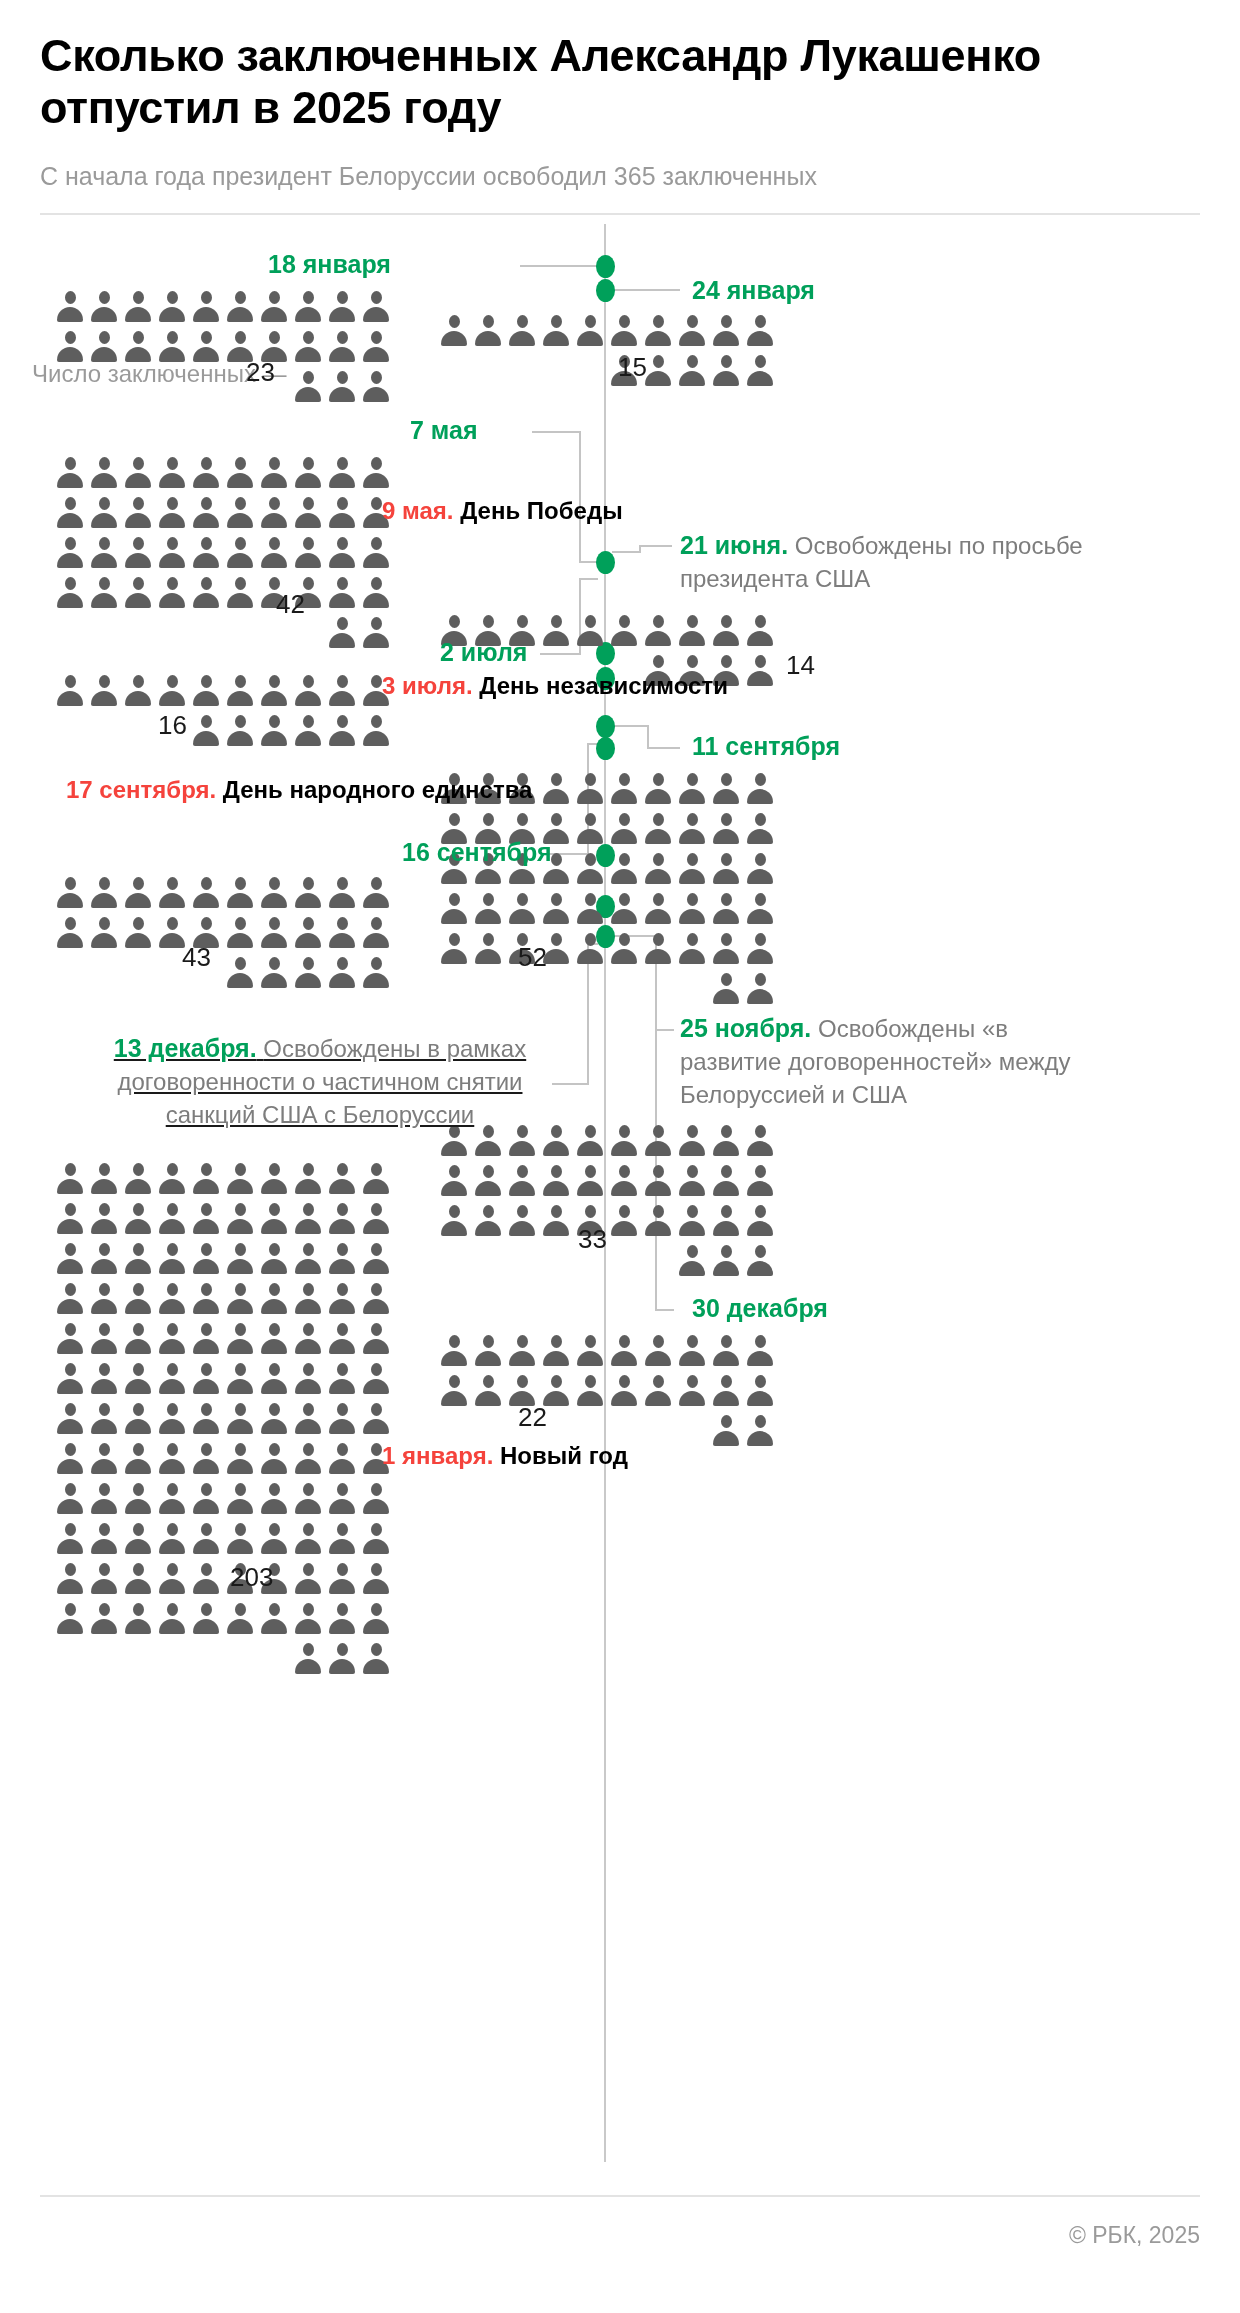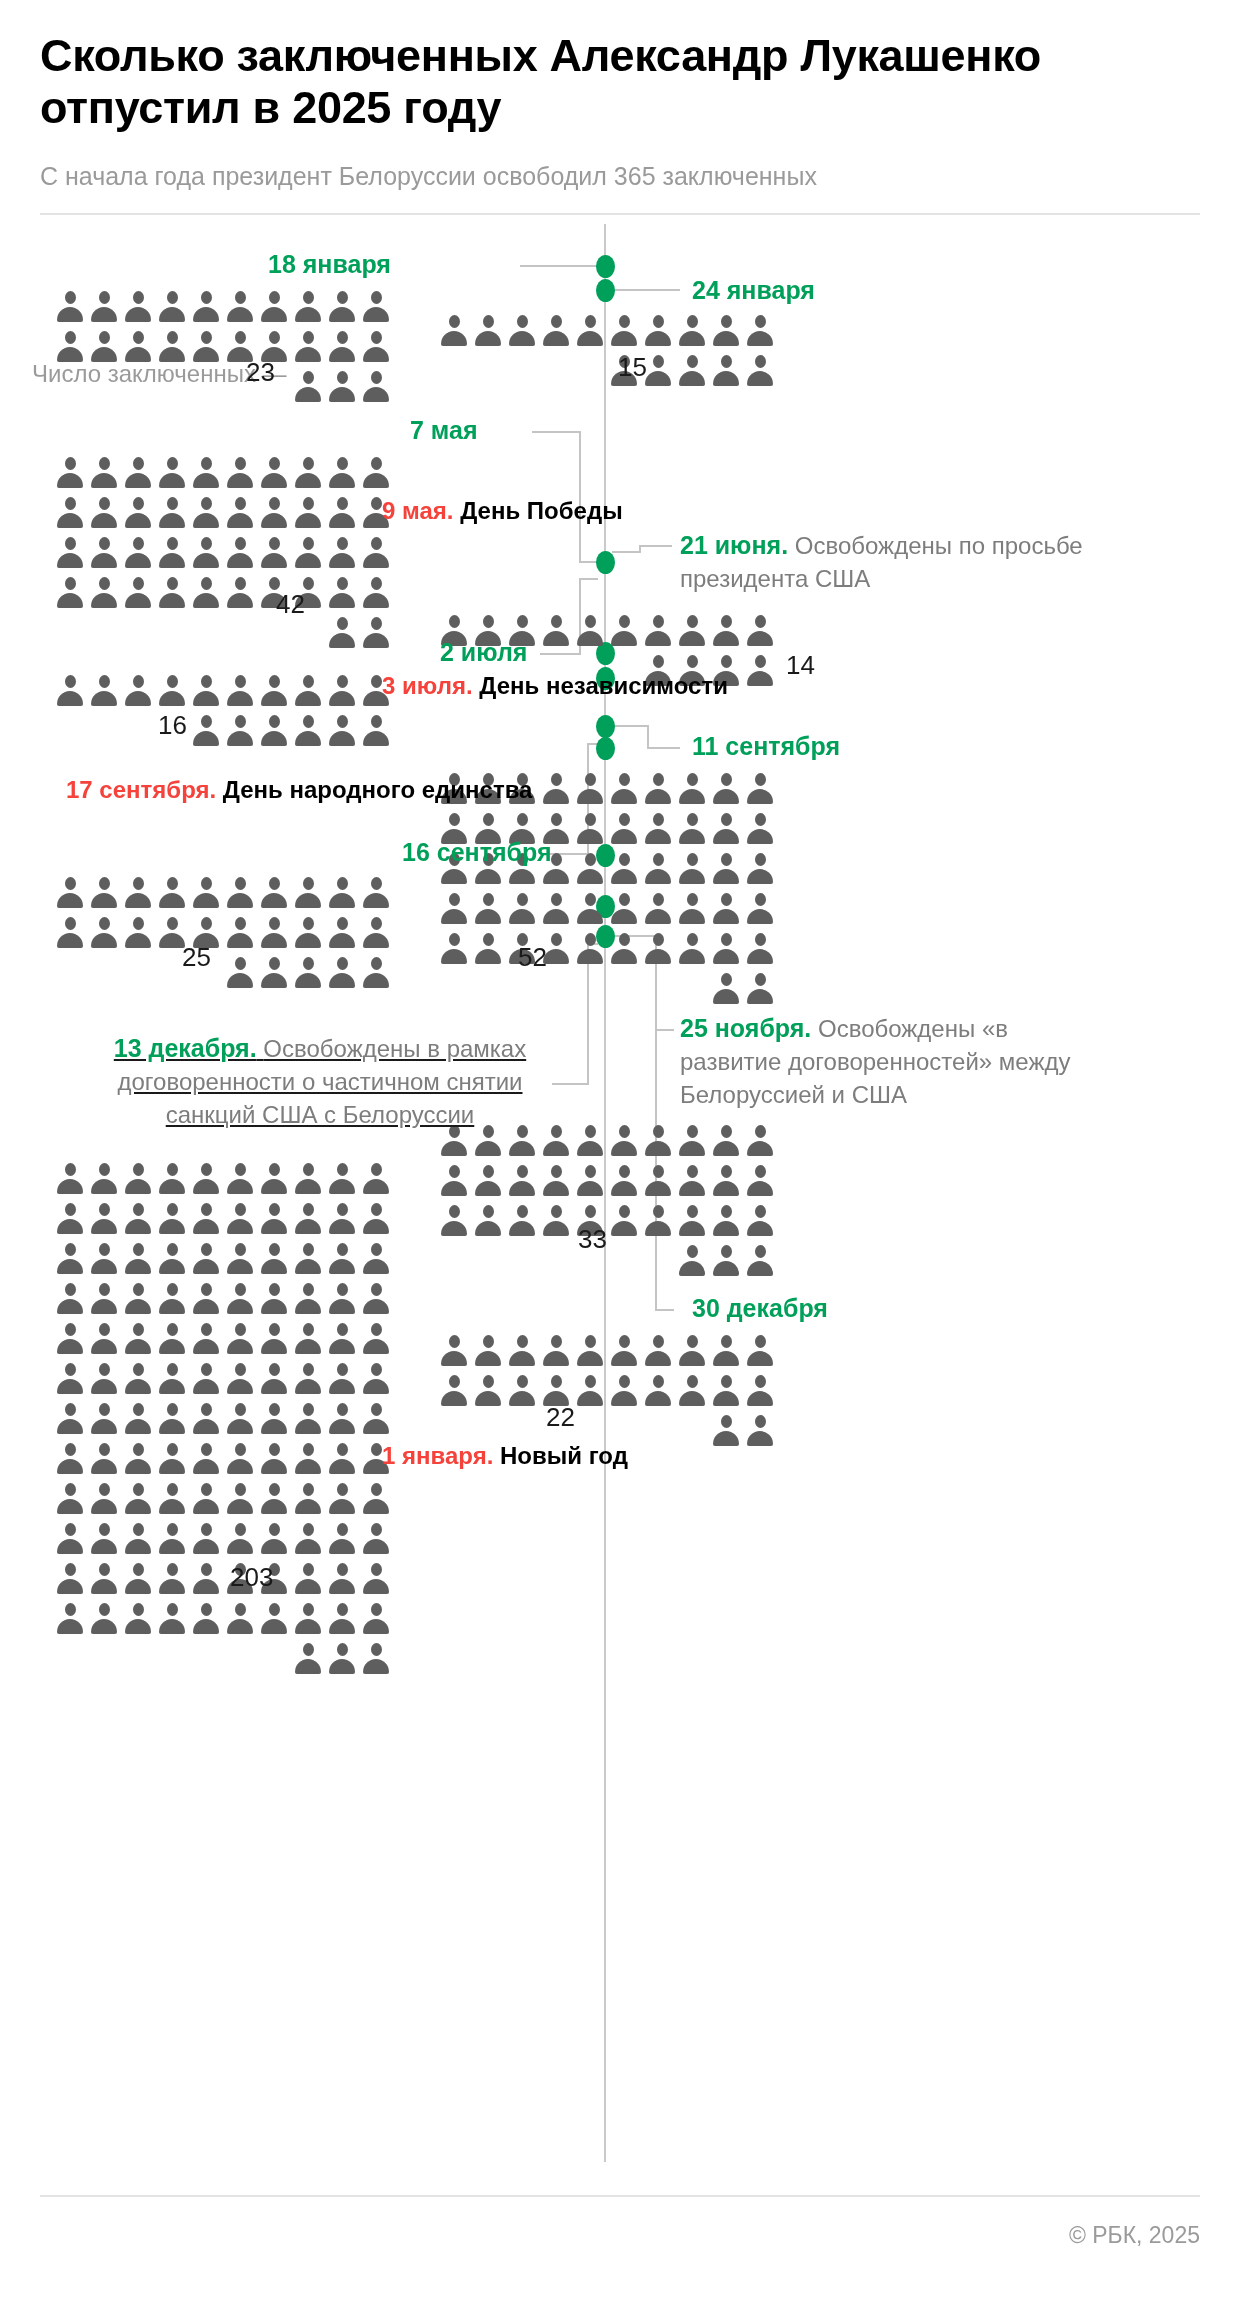--- a/index.html
+++ b/index.html
@@ -993,21 +993,21 @@
           <div class="picto">
             <span class="head"></span>
             <span class="body"></span>
           </div>
           <div class="picto">
             <span class="head"></span>
             <span class="body"></span>
           </div>
         </div>
       </div>
-    <div class="abs count" style="left:142px; top:718px;">25</div>
+    <div class="abs count" style="left:142px; top:718px;">43</div>
 
     <div class="abs lbl-block" style="left:640px; top:788px; width:400px;">
       <span class="date-green">25 ноября.</span>
       <span class="desc">Освобождены «в развитие договоренностей» между Белоруссией и США</span>
     </div>
     <div class="abs pictos" style="left:400px; top:900px;">
         <div class="prow">
           <div class="picto">
             <span class="head"></span>
             <span class="body"></span>
@@ -1766,21 +1766,21 @@
           <div class="picto">
             <span class="head"></span>
             <span class="body"></span>
           </div>
           <div class="picto">
             <span class="head"></span>
             <span class="body"></span>
           </div>
         </div>
       </div>
-    <div class="abs count" style="left:506px; top:1178px;">22</div>
+    <div class="abs count" style="left:478px; top:1178px;">22</div>
 
     <div class="abs holiday" style="left:342px; top:1218px;">
       <span class="date-red">1 января.</span>
       <span class="holiday-name">Новый год</span>
     </div>
 
   </div>
 
   <div class="foot-rule"></div>
   <div class="copy">© РБК, 2025</div>

